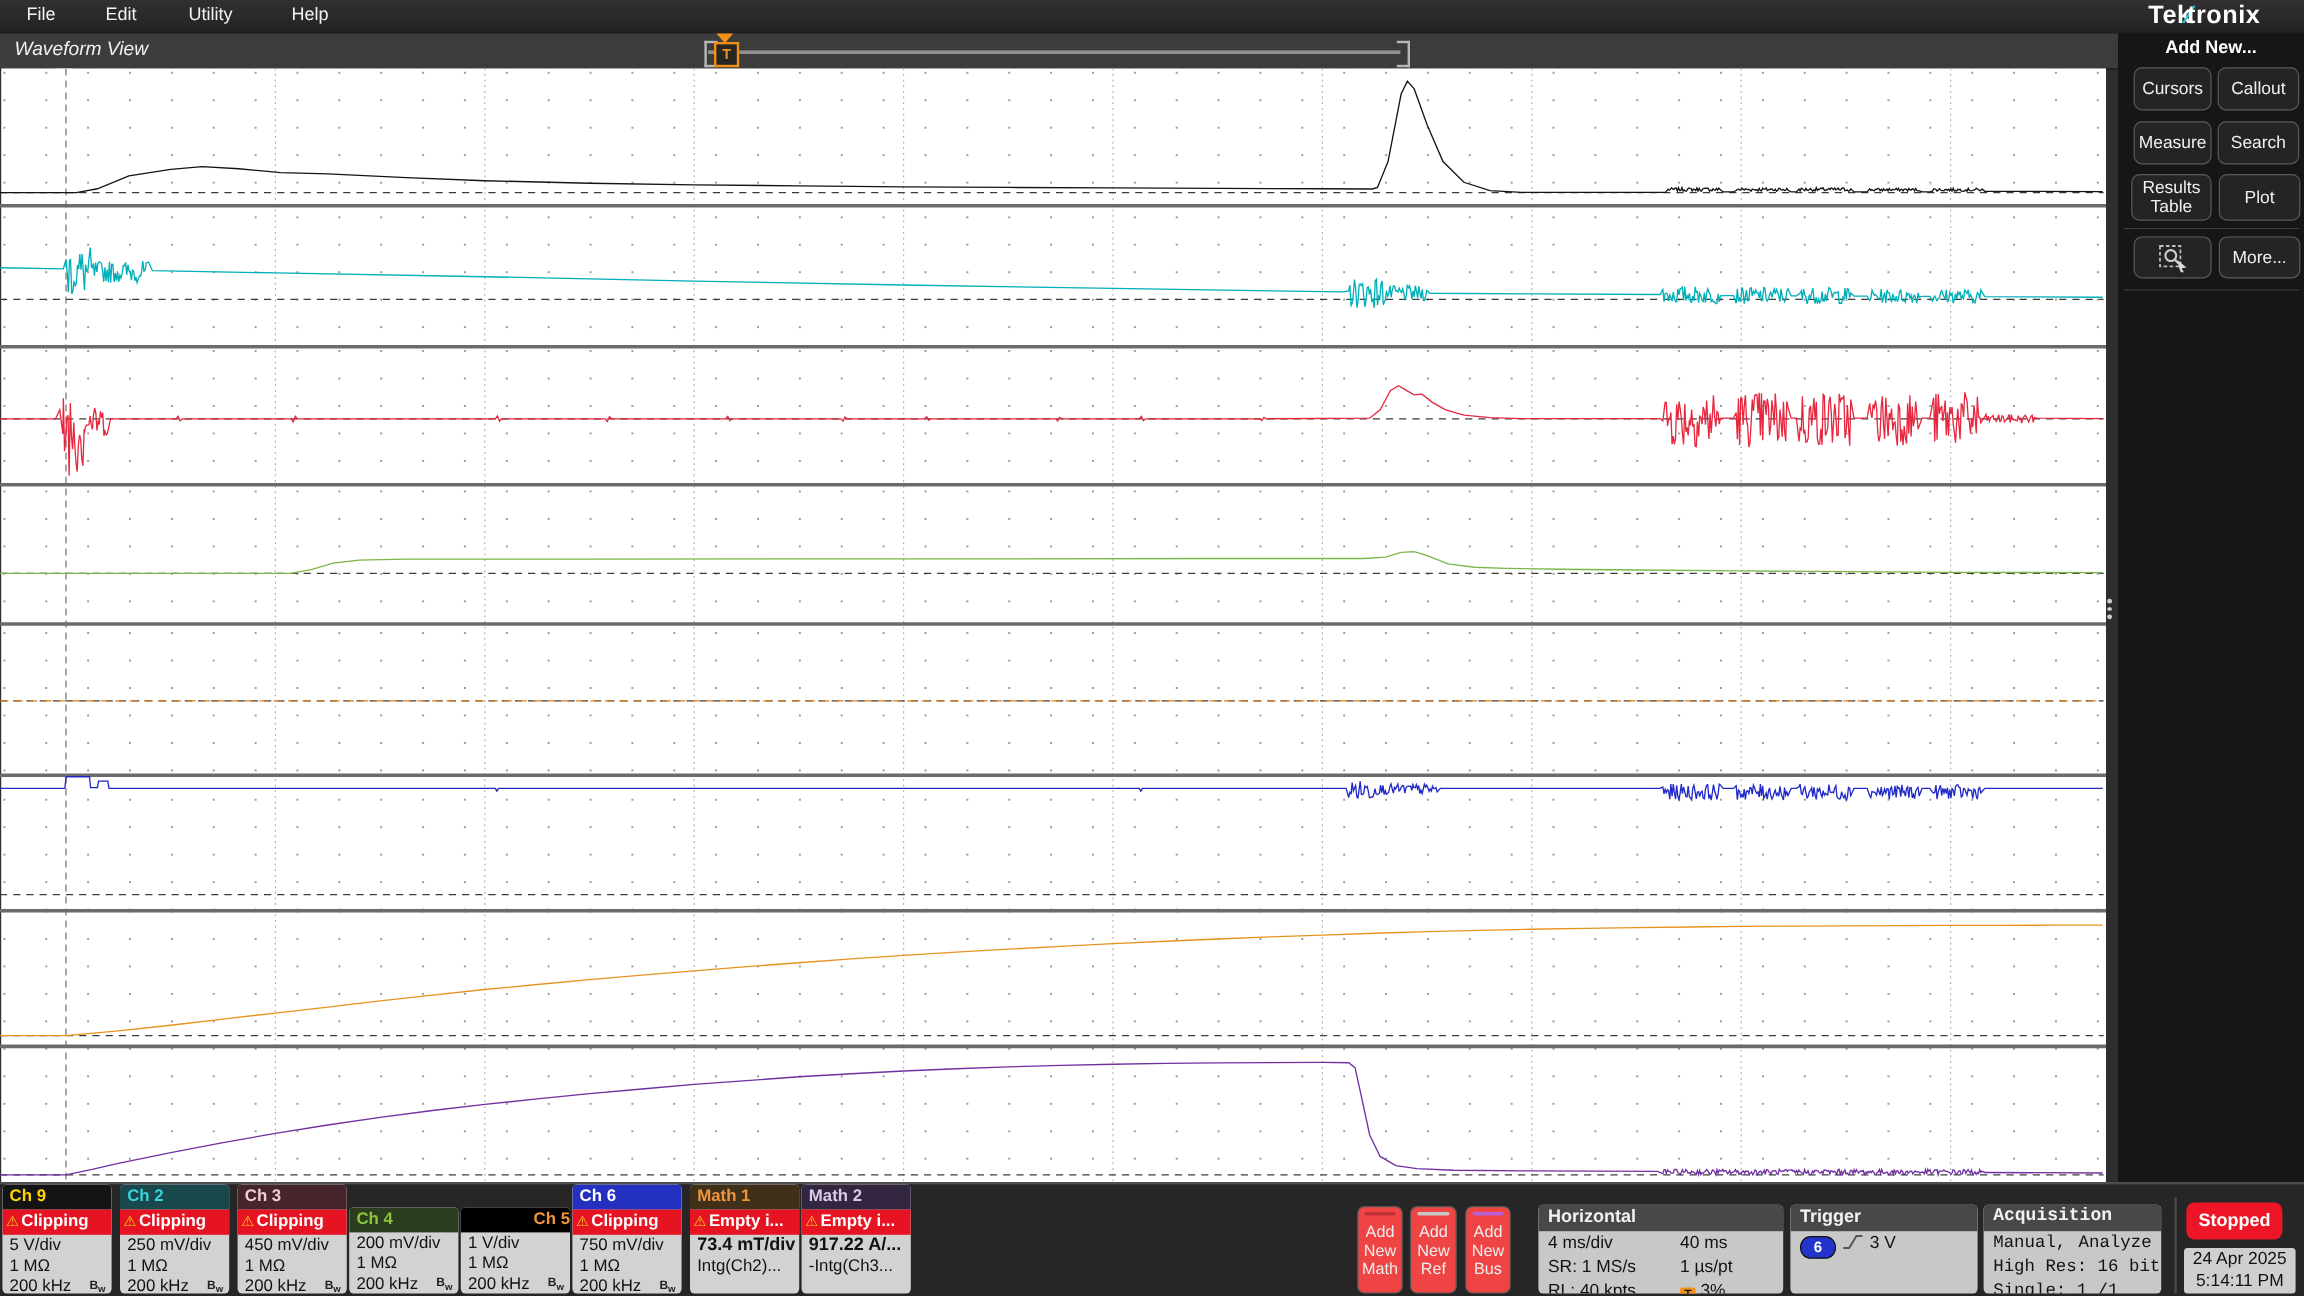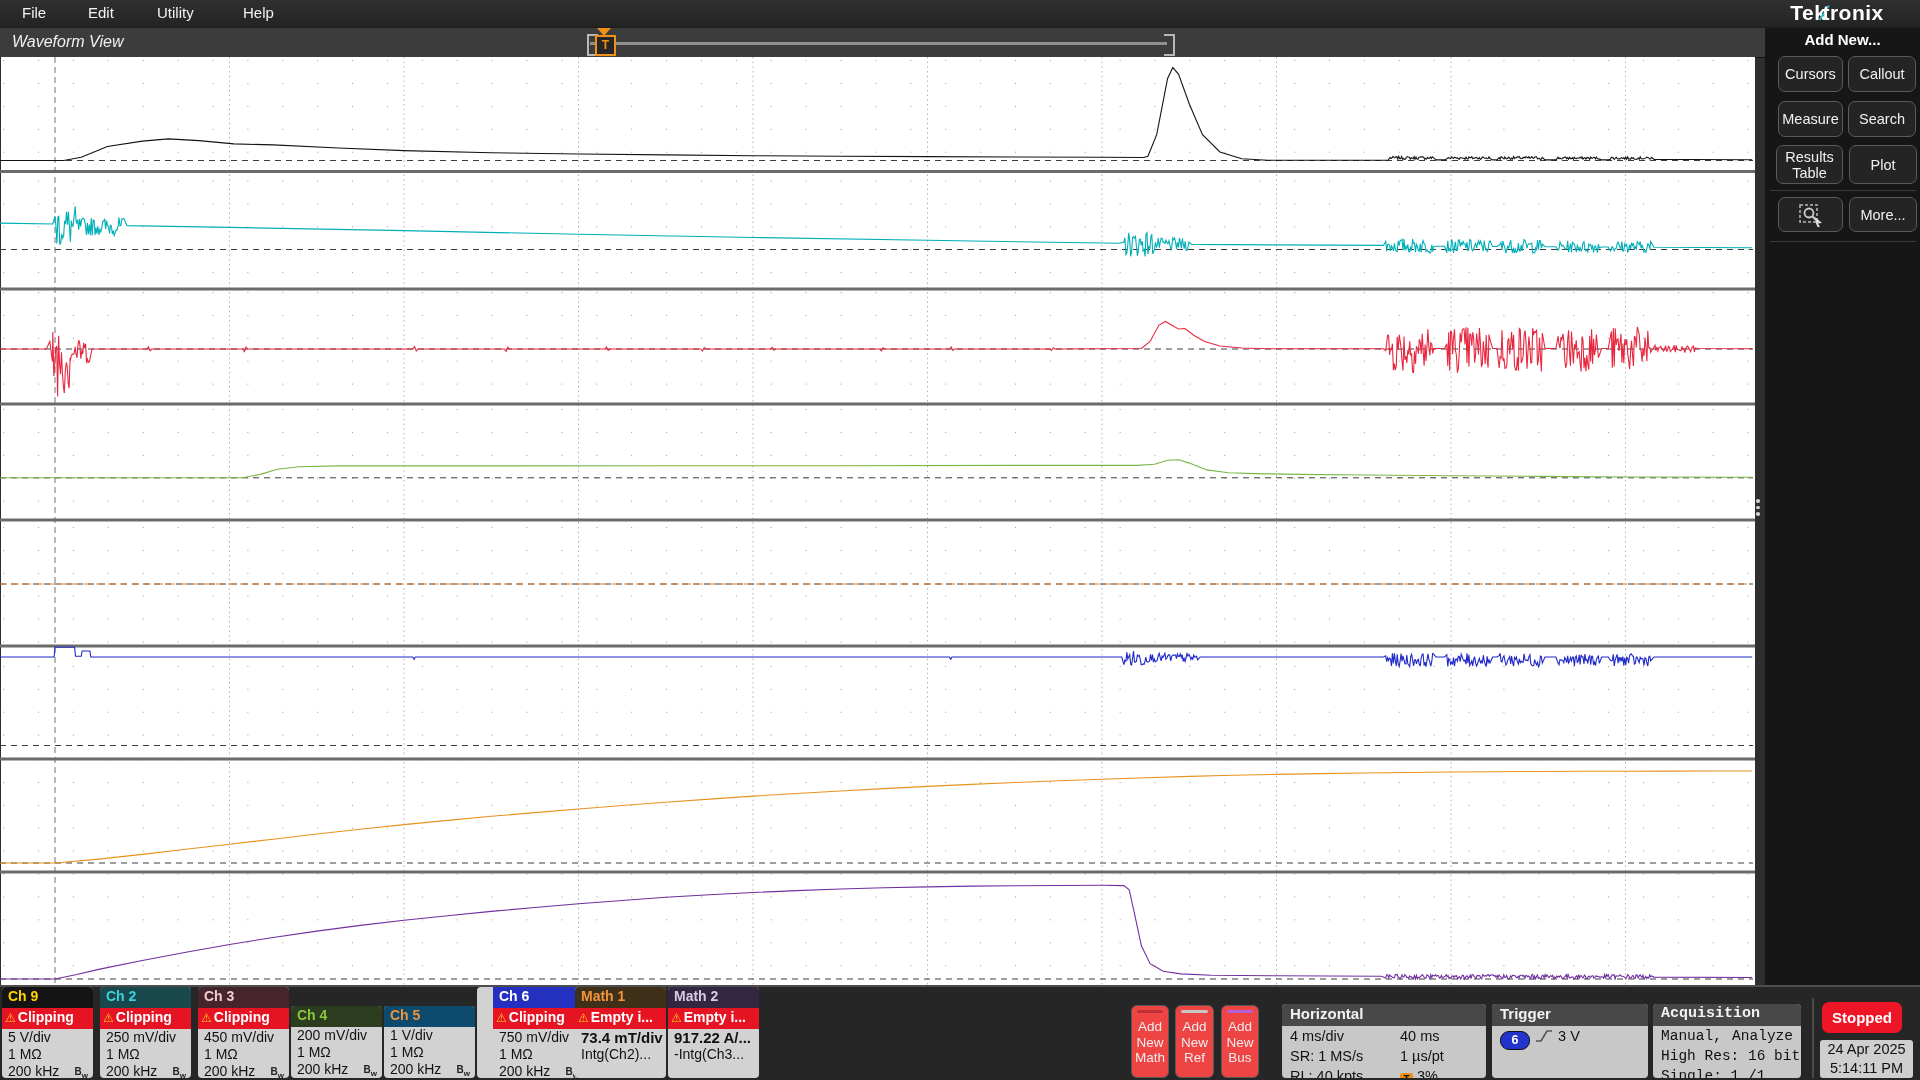--- a/index.html
+++ b/index.html
@@ -289,33 +289,33 @@
         </div>
         <div class="row">
           <span>1 MΩ</span>
         </div>
         <div class="row">
           <span>200 kHz</span>
           <span class="bw">B<sub>w</sub></span>
         </div>
       </div>
       <div class="abs bbadge" style="position: absolute; left: 384px; top: 1006px; width: 91px; height: 72px;">
-        <div class="hd" style="background: #0c4a6e; color: rgb(240, 149, 60);">Ch 5</div>
+        <div class="hd" style="background: #000000; color: rgb(240, 149, 60); text-align: right;">Ch 5</div>
         <div class="row">
           <span>1 V/div</span>
         </div>
         <div class="row">
           <span>1 MΩ</span>
         </div>
         <div class="row">
           <span>200 kHz</span>
           <span class="bw">B<sub>w</sub></span>
         </div>
       </div>
-      <div class="abs bbadge" style="position: absolute; left: 477px; top: 987px; width: 91px; height: 91px; padding-left: 16px;">
+      <div class="abs bbadge" style="position: absolute; left: 477px; top: 987px; width: 91px; height: 91px;">
         <div class="hd" style="background: rgb(36, 48, 192); color: rgb(255, 255, 255);">Ch 6</div>
         <div class="warn"><span class="wt">⚠</span>Clipping</div>
         <div class="row">
           <span>750 mV/div</span>
         </div>
         <div class="row">
           <span>1 MΩ</span>
         </div>
         <div class="row">
           <span>200 kHz</span>

